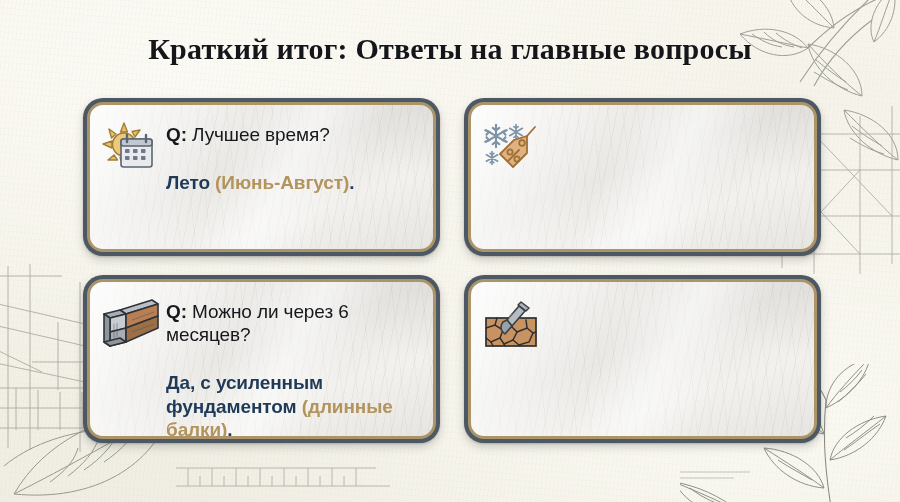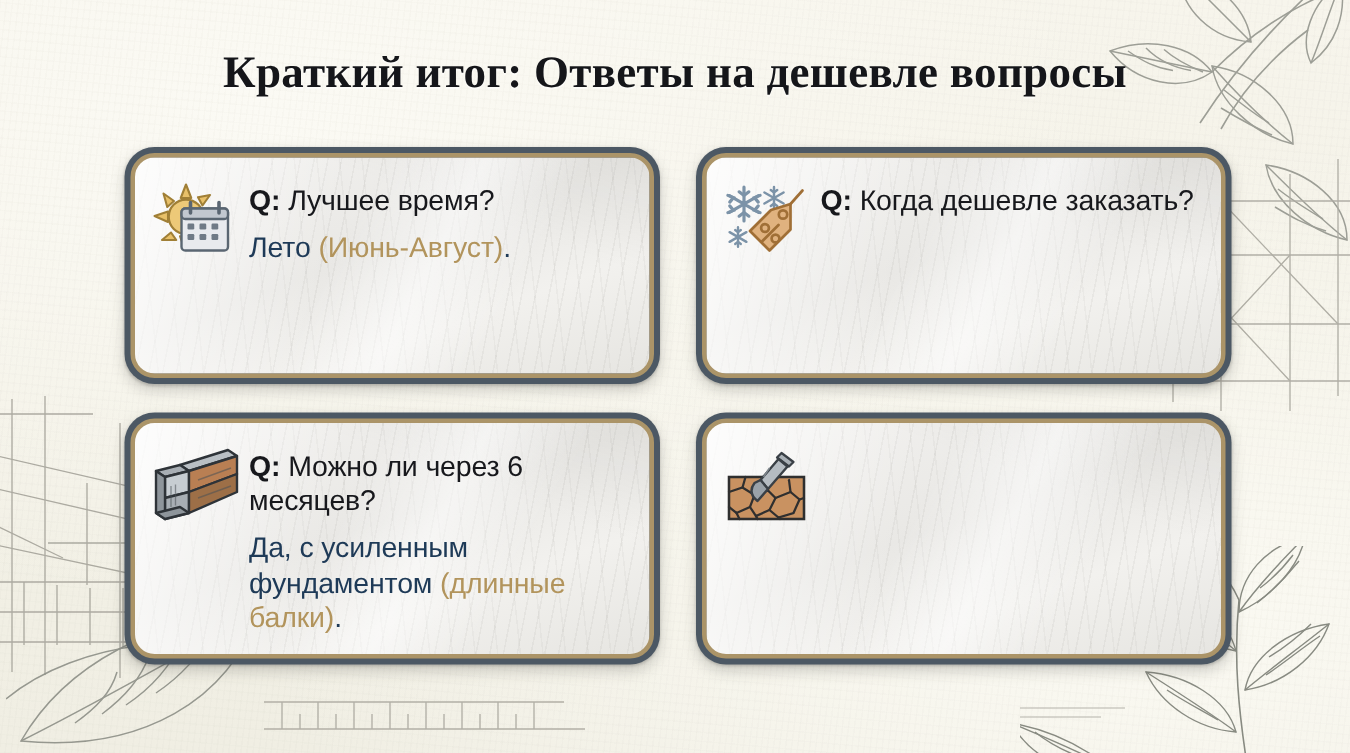--- a/index.html
+++ b/index.html
@@ -98,24 +98,24 @@
   }
   .q-line{
     font-size:19px;
     line-height:1.22;
     color:#17181c;
     font-weight:normal;
     letter-spacing:-.1px;
   }
   .q-line .qmark{font-weight:bold;}
   .a-line{
-    margin-top:8px;
+    margin-top:25px;
     font-size:19px;
     line-height:1.24;
-    font-weight:normal;
+    font-weight:bold;
     letter-spacing:-.1px;
   }
   .a-main{color:#1e3a57;}
   .a-note{color:#b2945c;}
   .a-dot{color:#1e3a57;}
   .card-3 .q-line, .card-3 .a-line,
   .card-4 .q-line, .card-4 .a-line{font-size:19px;}
 </style>
 </head>
 <body>
@@ -202,21 +202,21 @@
   </svg>
 
   <svg class="deco" style="bottom:4px;left:176px;" width="220" height="42" viewBox="0 0 220 42">
     <g fill="none" stroke="#b2b0a7" stroke-width=".9">
       <path d="M0 12 L200 12 M0 30 L214 30"></path>
       <path d="M12 12 L12 30 M36 12 L36 30 M60 12 L60 30 M84 12 L84 30 M108 12 L108 30 M132 12 L132 30 M156 12 L156 30 M180 12 L180 30"></path>
       <path d="M24 20 L24 30 M48 20 L48 30 M72 20 L72 30 M96 20 L96 30 M120 20 L120 30 M144 20 L144 30 M168 20 L168 30"></path>
     </g>
   </svg>
 
-  <div id="title">Краткий итог: Ответы на дешевле вопросы</div>
+  <div id="title">Краткий итог: Ответы на главные вопросы</div>
 
   <div id="cards">
 
     <div class="card card-1">
       <div class="card-inner">
         <div class="icon-wrap">
           <svg width="58" height="56" viewBox="0 0 58 56">
             <g>
               <g fill="#e8c069" stroke="#a07f36" stroke-width="1.4" stroke-linejoin="round">
                 <path d="M22 2 L25.5 11 L18.5 11 Z"></path>
@@ -278,21 +278,20 @@
               <path d="M44 15 L52 6" stroke="#a06f36" stroke-width="1.8" stroke-linecap="round" fill="none"></path>
               <g stroke="#a06f36" stroke-width="1.8" fill="none">
                 <circle cx="27" cy="31" r="2.6"></circle>
                 <circle cx="34" cy="38" r="2.6"></circle>
                 <path d="M36 29 L25 40" stroke-linecap="round"></path>
               </g>
             </g>
           </svg>
         </div>
         <div class="card-text">
-          <div class="q-line"><span class="qmark">Q:</span><span> Когда дешевле заказать?</span></div>
         </div>
       </div>
     </div>
 
     <div class="card card-3">
       <div class="card-inner">
         <div class="icon-wrap">
           <svg width="58" height="52" viewBox="0 0 58 52">
             <g stroke="#2e3338" stroke-width="1.6" stroke-linejoin="round">
               <path d="M18 12 L50 2 L56 6 L24 16 Z" fill="#b9bfc4"></path>

